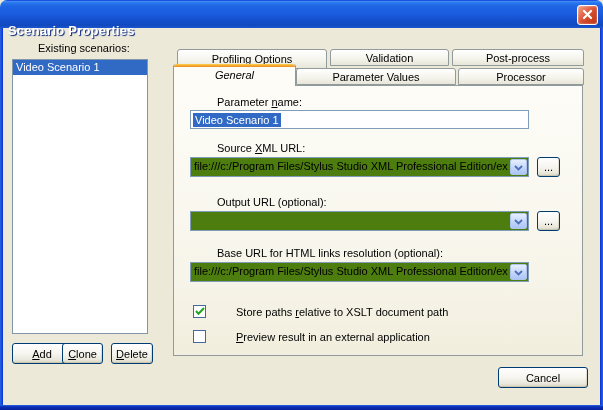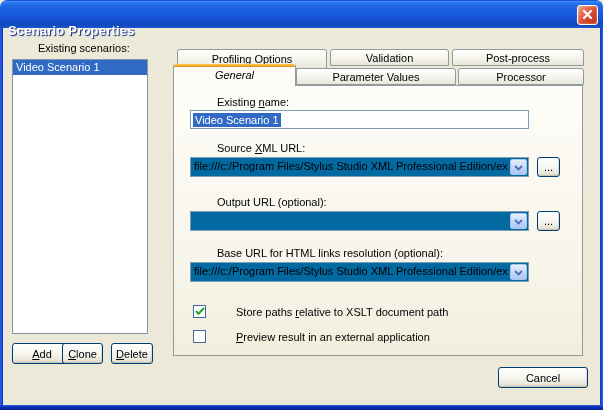--- a/index.html
+++ b/index.html
@@ -69,21 +69,21 @@
     background:linear-gradient(180deg,#FDFCF7 0%,#F7F5EA 70%,#F1EEDD 100%);
     z-index:2;
   }
   
   .text-input{
     position:absolute;border:1px solid #7F9DB9;background:#fff;
     display:flex;align-items:center;padding-left:2px;
   }
   .sel-text{background:#316AC5;color:#fff;padding:0 2px;line-height:14px;}
   .combo{
-    position:absolute;border:1px solid #7F9DB9;background:#0369a1;display:flex;
+    position:absolute;border:1px solid #7F9DB9;background:#4d7c0f;display:flex;
   }
   .combo-text{
     flex:1;padding:2px 2px 0 3px;white-space:nowrap;overflow:hidden;font-size:11px;
   }
   .combo-arrow{
     width:17px;margin:1px;border-radius:2px;border:1px solid #AEC4EE;
     background:linear-gradient(180deg,#E6EFFE 0%,#C9DAFB 48%,#ACC5F3 100%);
     display:flex;align-items:center;justify-content:center;
   }
   .browse-btn{width:23px;height:20px;}
@@ -148,21 +148,21 @@
   <div class="tab tab-active" style="left:173px;top:64px;width:123px;height:22px;">
     <div class="tab-accent"></div>
     <span>General</span>
   </div>
 
   <div class="tab-panel"></div>
 
   <div style="position:absolute;left:0;top:0;z-index:4;width:603px;height:0;">
 
     <div class="lbl" style="left:193px;top:96px;">
-      <span>Existing </span><u>n</u><span>ame:</span>
+      <span>Parameter </span><u>n</u><span>ame:</span>
     </div>
     <div class="text-input" style="left:190px;top:110px;width:339px;height:19px;">
       <span class="sel-text">Video Scenario 1</span>
     </div>
 
     <div class="lbl" style="left:193px;top:142px;">
       <span>Source </span><u>X</u><span>ML URL:</span>
     </div>
     <div class="combo" style="left:190px;top:157px;width:339px;height:20px;">
       <div class="combo-text">file:///c:/Program Files/Stylus Studio XML Professional Edition/ex</div>

